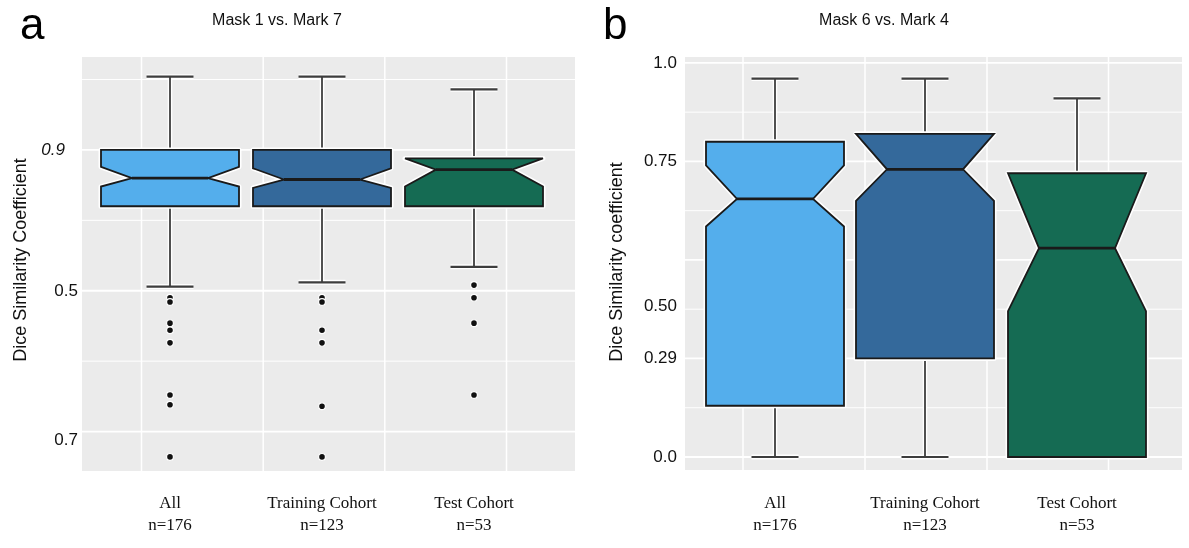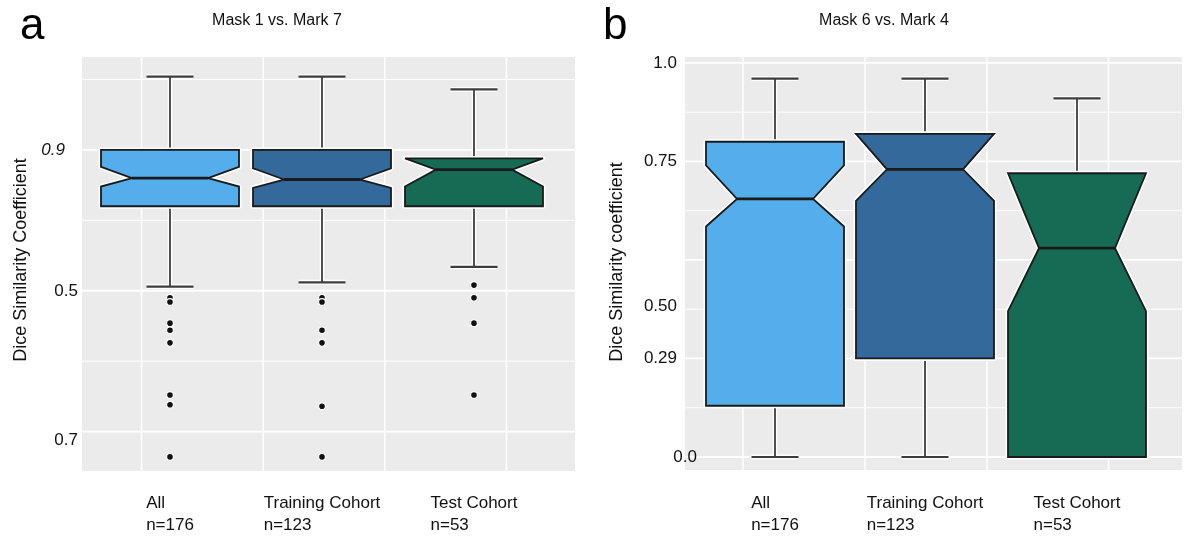--- a/index.html
+++ b/index.html
@@ -3,21 +3,21 @@
 <meta charset="utf-8">
 <style>
   html,body{margin:0;padding:0;background:#fff;}
   #fig{position:relative;width:1189px;height:548px;background:#fff;
        font-family:"Liberation Sans",sans-serif;color:#000;overflow:hidden;}
   .abs{position:absolute;}
   .panel-letter{font-size:44px;line-height:44px;color:#000;}
   .panel-title{font-size:16px;white-space:nowrap;transform:translateX(-50%);color:#111;}
   .y-title{font-size:18px;white-space:nowrap;transform:translate(-50%,-50%) rotate(-90deg);color:#111;}
   .ytick{font-size:17px;white-space:nowrap;transform:translate(-100%,-50%);color:#111;}
-  .xcat{font-size:17px;transform:translateX(-50%);line-height:22px;color:#111;white-space:nowrap;}
+  .xcat{font-size:17px;text-align:center;transform:translateX(-50%);line-height:22px;color:#111;white-space:nowrap;font-family:Liberation Serif, serif;}
   svg{position:absolute;display:block;}
 </style>
 </head>
 <body>
 
 <div id="fig">
 
   <div class="abs panel-letter" style="left:20px;top:2px;">a</div>
   <div class="abs panel-title" style="left:277px;top:11px;">Mask 1 vs. Mark 7</div>
   <div class="abs y-title" style="left:20px;top:260px;">Dice Similarity Coefficient</div>
@@ -144,21 +144,21 @@
         <div>n=176</div>
       </div>
       <div class="abs xcat" style="left: 322px; top: 492px;">
         <div>Training Cohort</div>
         <div>n=123</div>
       </div>
       <div class="abs xcat" style="left: 474px; top: 492px;">
         <div>Test Cohort</div>
         <div>n=53</div>
       </div>
-      <div class="abs ytick" style="left: 697px; top: 456.995px;">0.0</div>
+      <div class="abs ytick" style="left: 677px; top: 456.995px;">0.0</div>
       <div class="abs ytick" style="left: 677px; top: 358.474px;">0.29</div>
       <div class="abs ytick" style="left: 677px; top: 258px; margin-top: 48px;">0.50</div>
       <div class="abs ytick" style="left: 677px; top: 161.432px;">0.75</div>
       <div class="abs ytick" style="left: 677px; top: 62.9113px;">1.0</div>
       <div class="abs xcat" style="left: 775px; top: 492px;">
         <div>All</div>
         <div>n=176</div>
       </div>
       <div class="abs xcat" style="left: 925px; top: 492px;">
         <div>Training Cohort</div>

